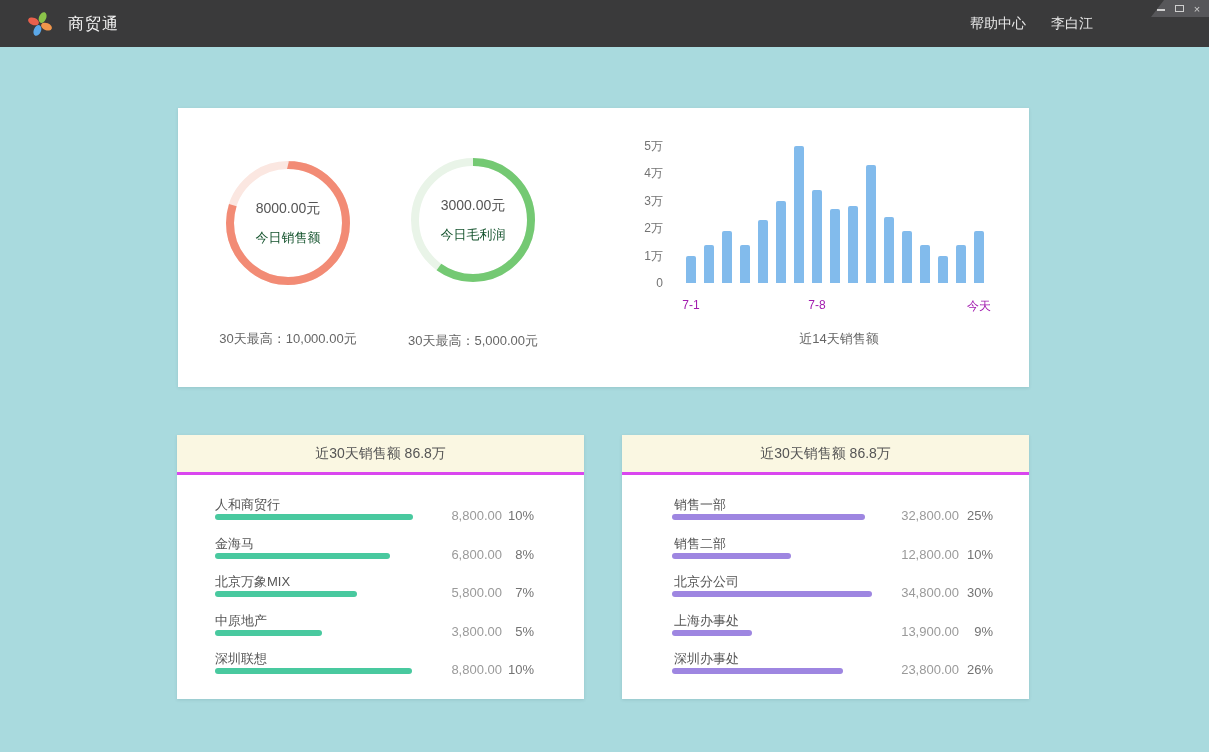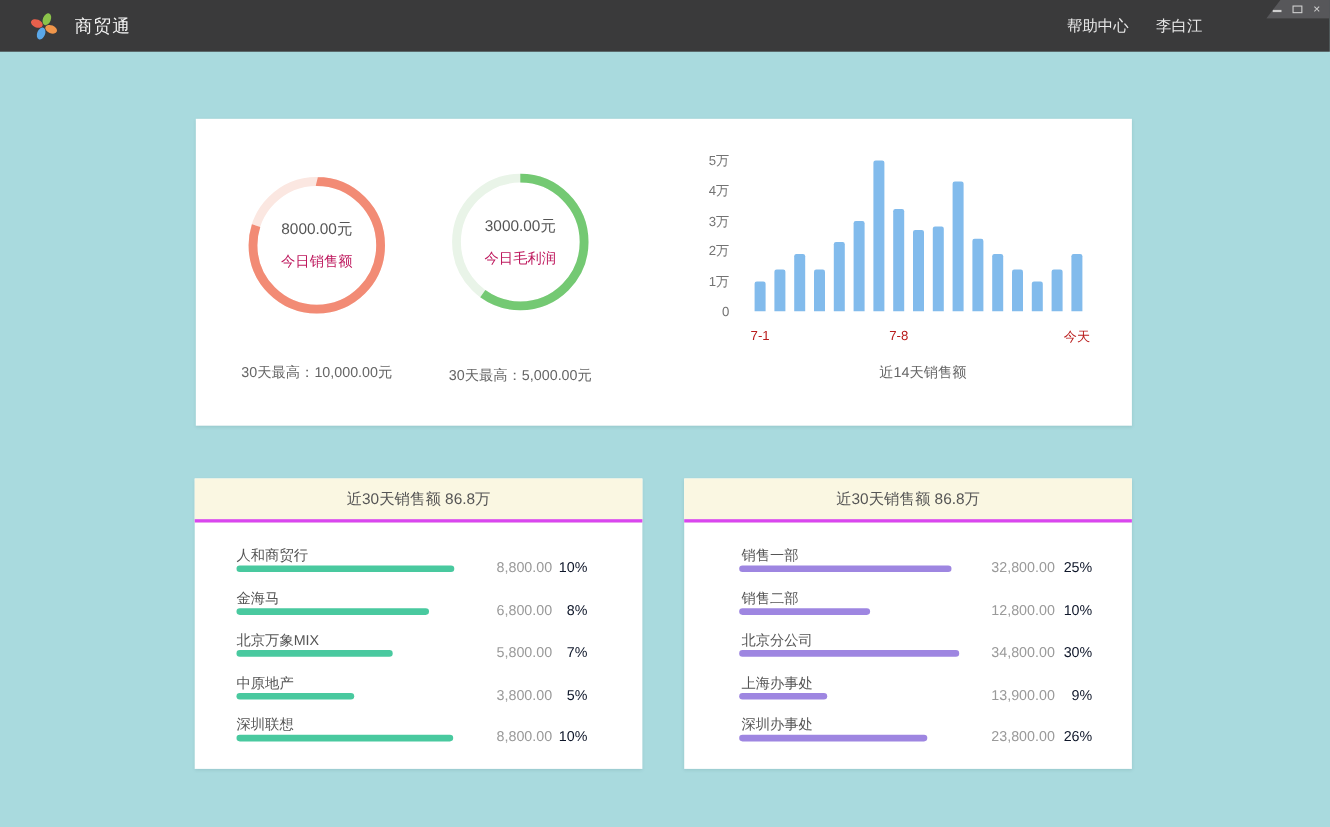--- a/index.html
+++ b/index.html
@@ -41,61 +41,61 @@
   
   .donut{position:absolute;width:128px;height:128px;}
   .donut-sales{left:46px;top:51px;}
   .donut-profit{left:231px;top:48px;}
   .donut svg{position:absolute;left:0;top:0;}
   .donut-center{
     position:absolute;left:14px;top:0;width:100px;height:128px;
     display:flex;flex-direction:column;align-items:center;justify-content:center;gap:11px;
   }
   .donut-value{font-size:14px;color:#555;white-space:nowrap;}
-  .donut-metric{font-size:13px;color:#be185d;white-space:nowrap;}
+  .donut-metric{font-size:13px;color:#14532d;white-space:nowrap;}
   .donut-footer{
     position:absolute;width:220px;text-align:center;
     font-size:13px;color:#666;white-space:nowrap;
   }
   .footer-sales{left:0px;top:222px;}
   .footer-profit{left:185px;top:224px;}
   
   .chart-region{position:absolute;left:445px;top:0;width:390px;height:260px;}
   .ytick{
     position:absolute;left:0;width:40px;text-align:right;
     font-size:12px;color:#737373;line-height:14px;
   }
   .plot{
     position:absolute;left:63px;top:24px;width:306px;height:151px;
     display:flex;align-items:flex-end;gap:8px;
   }
   .vbar{width:10px;background:#82bbec;border-radius:2px 2px 0 0;}
   .xtick{
     position:absolute;top:190px;transform:translateX(-50%);
-    font-size:12px;color:#b91c1c;white-space:nowrap;
+    font-size:12px;color:#a21caf;white-space:nowrap;
   }
   .chart-title{
     position:absolute;left:63px;top:222px;width:306px;text-align:center;
     font-size:13px;color:#666;
   }
   
   .rank-card{width:407px;height:264px;top:435px;}
   .card-green{left:177px;}
   .card-purple{left:622px;}
   .rank-header{
     height:37px;background:#faf7e2;border-bottom:3px solid #d946ef;
     display:flex;align-items:center;justify-content:center;
   }
   .rank-title{font-size:14px;color:#555;}
   .rank-list{position:relative;padding-top:20px;}
   .rank-row{position:relative;height:38.6px;}
   .row-label{position:absolute;top:1px;font-size:13px;color:#555;white-space:nowrap;}
   .row-bar{position:absolute;top:19px;height:6px;border-radius:3px;}
   .row-value{position:absolute;top:13px;font-size:13px;color:#9a9a9a;text-align:right;width:90px;}
-  .row-pct{position:absolute;top:13px;font-size:13px;color:#0f172a;text-align:right;width:40px;}
+  .row-pct{position:absolute;top:13px;font-size:13px;color:#737373;text-align:right;width:40px;}
   .card-green .row-label{left:38px;}
   .card-green .row-bar{left:38px;}
   .card-green .row-value{right:82px;}
   .card-green .row-pct{right:50px;width:36px;}
   .card-purple .row-label{left:52px;}
   .card-purple .row-bar{left:50px;}
   .card-purple .row-value{right:70px;}
   .card-purple .row-pct{right:36px;}
 </style>
 </head>

